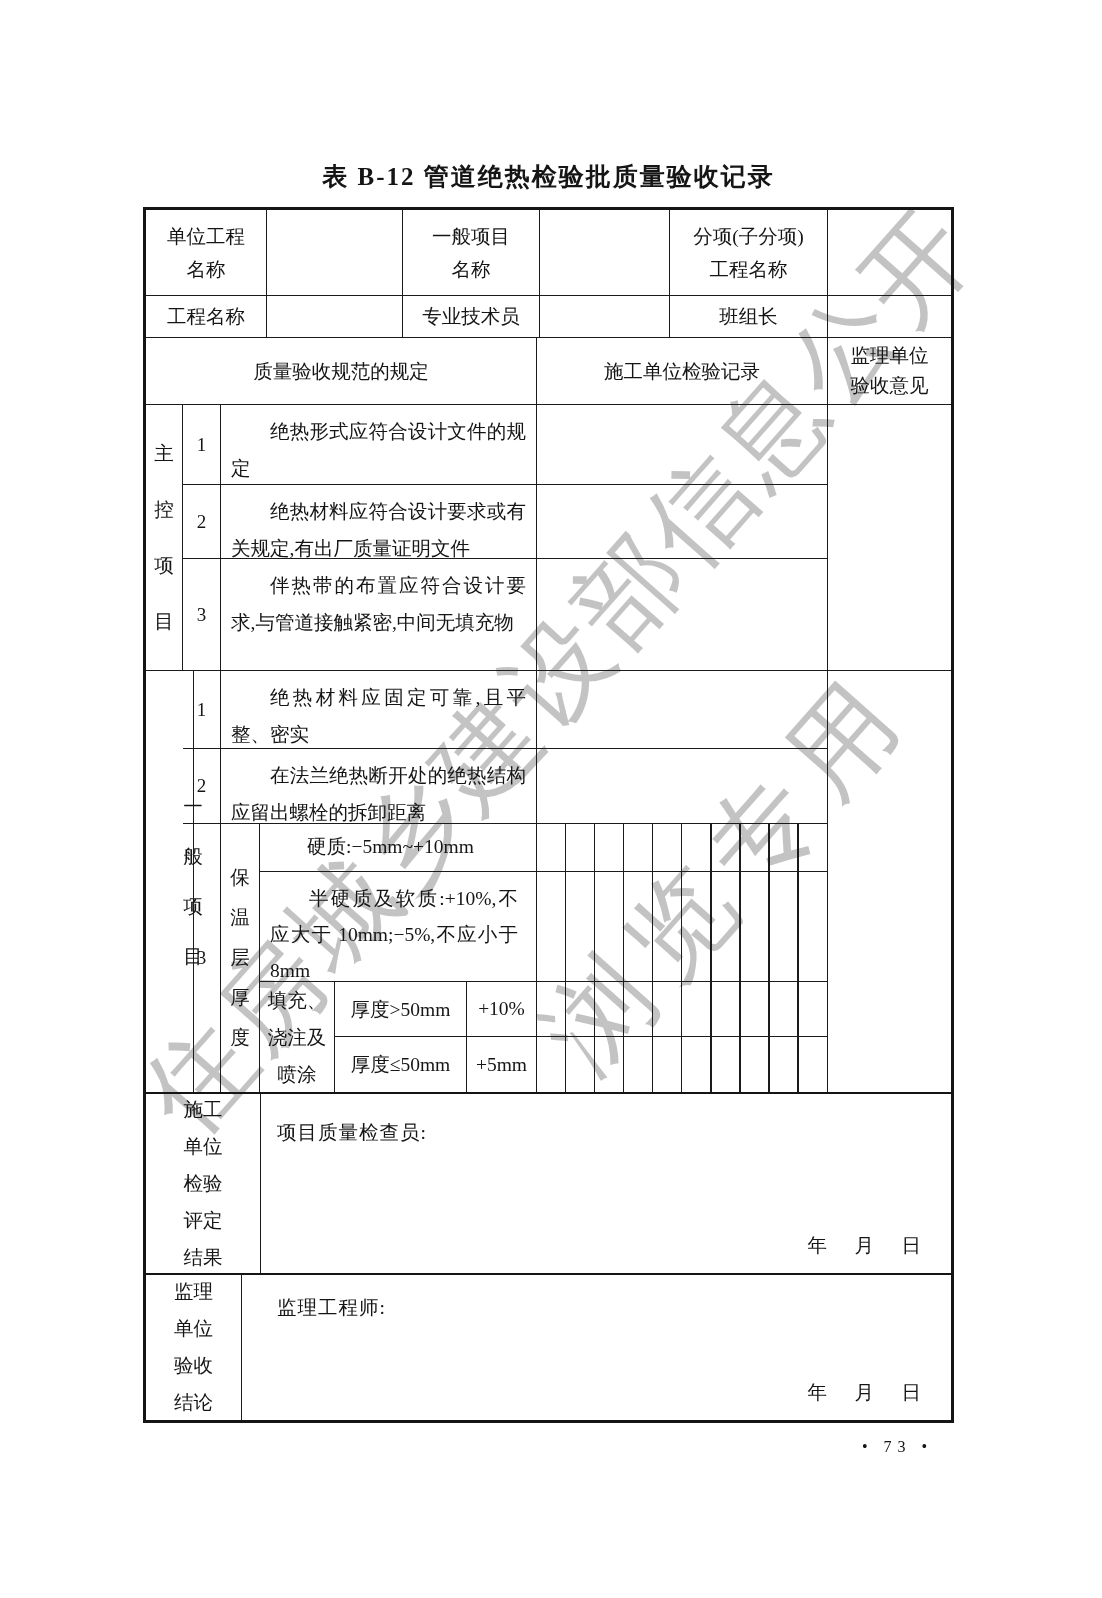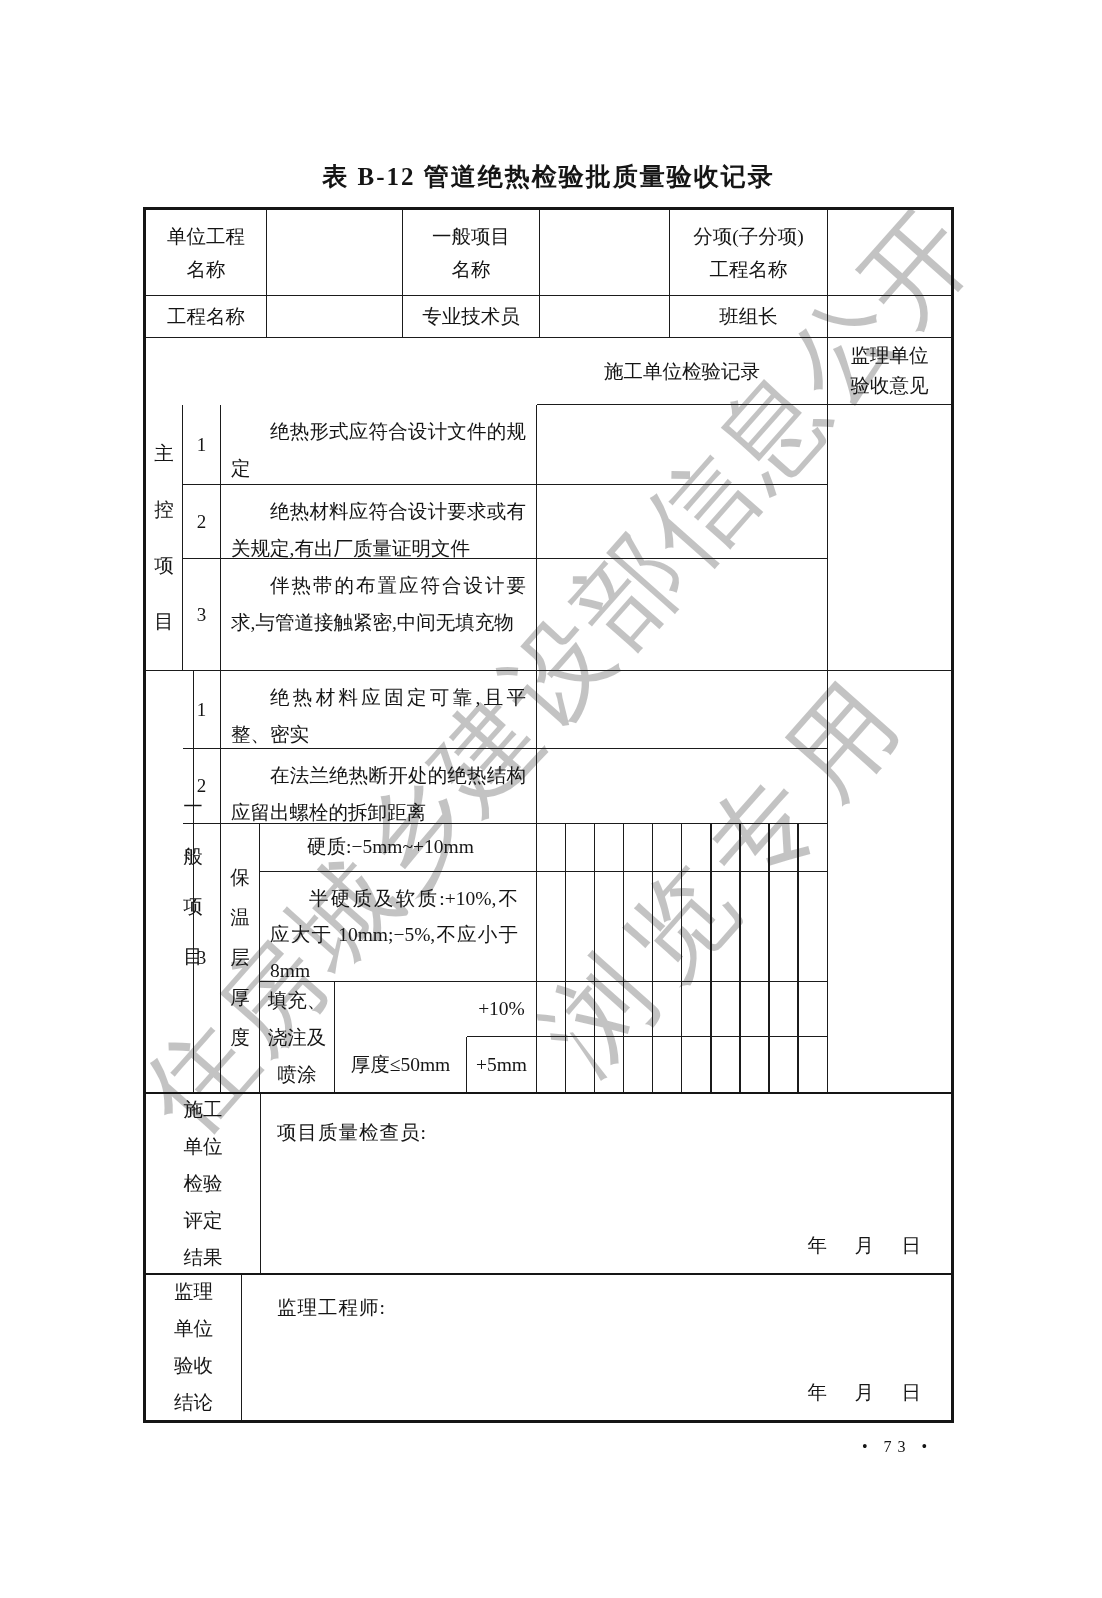--- a/index.html
+++ b/index.html
@@ -135,20 +135,21 @@
 工程名称</div>
     <div class="cell no-r" style="left:682px;top:0;width:123px;height:86px;"></div>
 
     <div class="cell" style="left:0;top:86px;width:121px;height:42px;">工程名称</div>
     <div class="cell" style="left:121px;top:86px;width:136px;height:42px;"></div>
     <div class="cell" style="left:257px;top:86px;width:137px;height:42px;">专业技术员</div>
     <div class="cell" style="left:394px;top:86px;width:130px;height:42px;"></div>
     <div class="cell" style="left:524px;top:86px;width:158px;height:42px;">班组长</div>
     <div class="cell no-r" style="left:682px;top:86px;width:123px;height:42px;"></div>
 
+    <div class="cell" style="left:0;top:128px;width:391px;height:67px;">质量验收规范的规定</div>
     <div class="cell" style="left:391px;top:128px;width:291px;height:67px;">施工单位检验记录</div>
     <div class="cell pre lh30 no-r" style="left:682px;top:128px;width:123px;height:67px;">监理单位
 验收意见</div>
 
     <div class="cell vert lh56" style="left:0;top:195px;width:37px;height:266px;">
         <span>主控项目</span>
       </div>
 
     <div class="cell num" style="left:37px;top:195px;width:38px;height:80px;">1</div>
     <div class="cell itemtext" style="left:75px;top:195px;width:316px;height:80px;">绝热形式应符合设计文件的规定</div>
@@ -184,20 +185,21 @@
     <div class="cell hardtext" style="left:114px;top:614px;width:277px;height:48px;">硬质:−5mm~+10mm</div>
     <div class="cell mgrid" style="left:391px;top:614px;width:291px;height:48px;"></div>
 
     <div class="cell semitext" style="left:114px;top:662px;width:277px;height:110px;">半硬质及软质:+10%,不应大于 10mm;−5%,不应小于 8mm</div>
     <div class="cell mgrid" style="left:391px;top:662px;width:291px;height:110px;"></div>
 
     <div class="cell pre" style="left:114px;top:772px;width:75px;height:111px;line-height:37px;">填充、
 浇注及
 喷涂</div>
 
+    <div class="cell" style="left:189px;top:772px;width:132px;height:55px;">厚度&gt;50mm</div>
     <div class="cell" style="left:321px;top:772px;width:70px;height:55px;">+10%</div>
     <div class="cell mgrid" style="left:391px;top:772px;width:291px;height:55px;"></div>
 
     <div class="cell" style="left:189px;top:827px;width:132px;height:56px;">厚度≤50mm</div>
     <div class="cell" style="left:321px;top:827px;width:70px;height:56px;">+5mm</div>
     <div class="cell mgrid" style="left:391px;top:827px;width:291px;height:56px;"></div>
 
     <div class="cell no-r" style="left:682px;top:461px;width:123px;height:422px;"></div>
 
     <div class="cell pre" style="left:0;top:883px;width:115px;height:181px;line-height:37px;">施工

